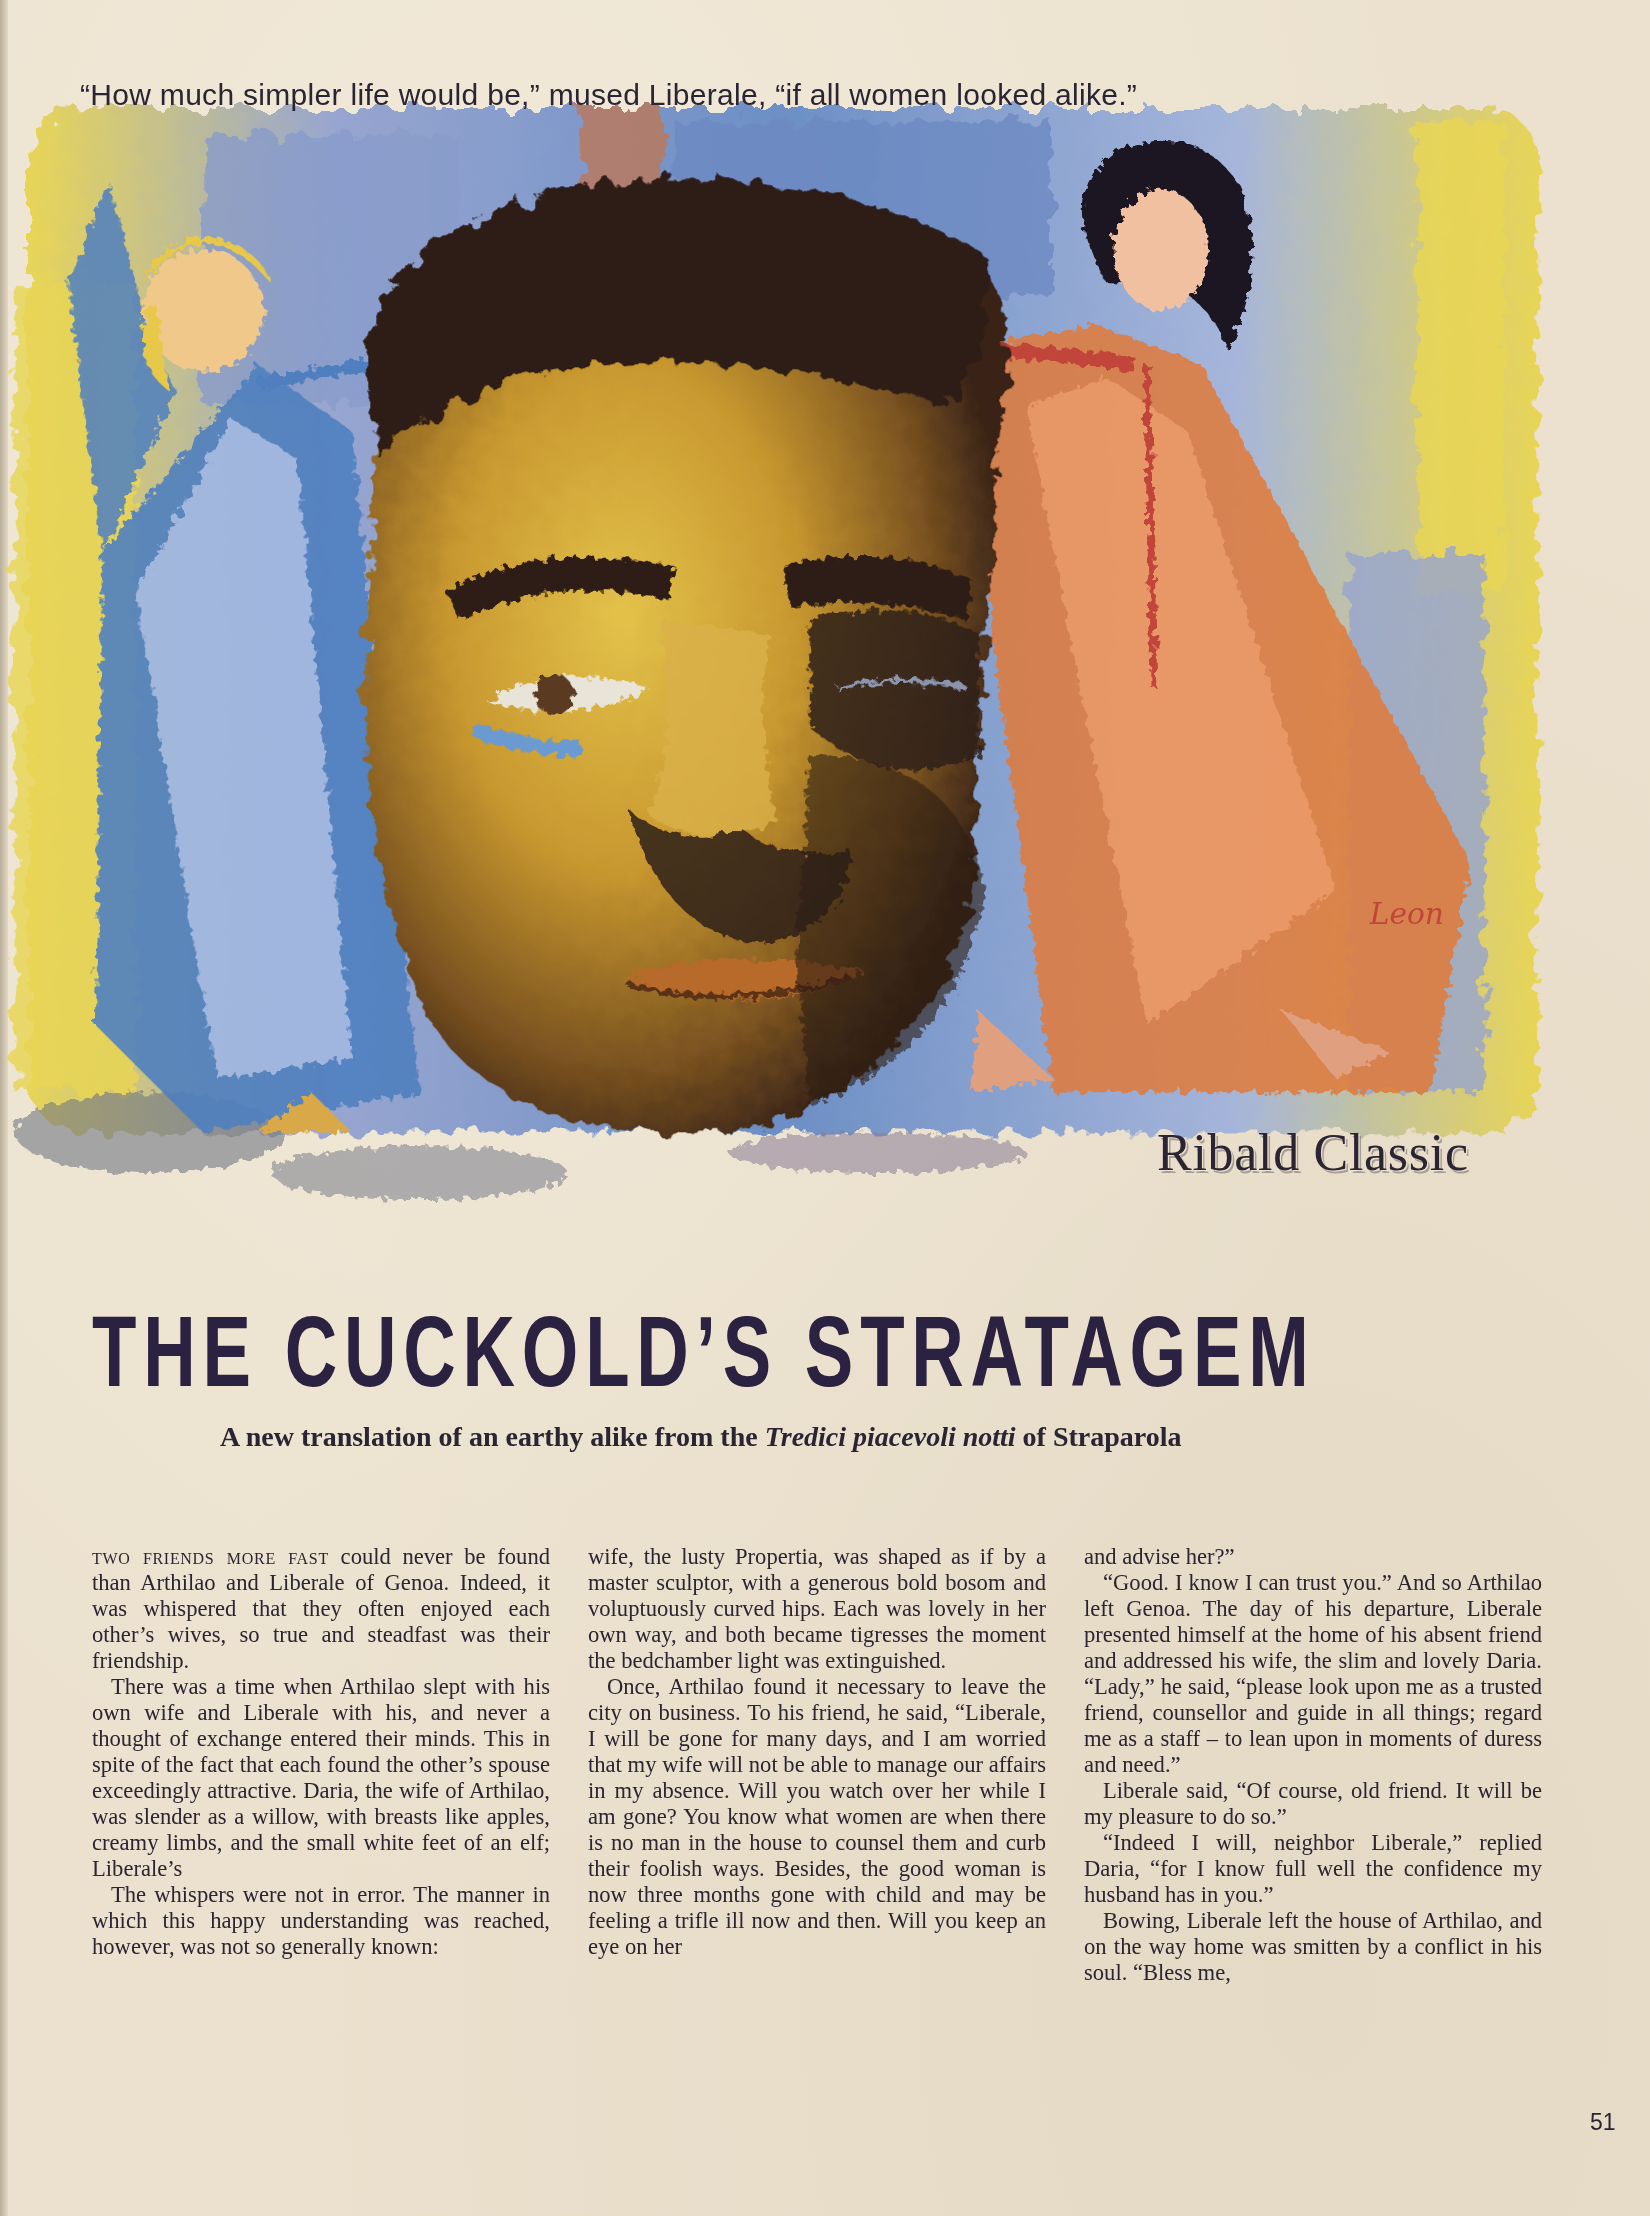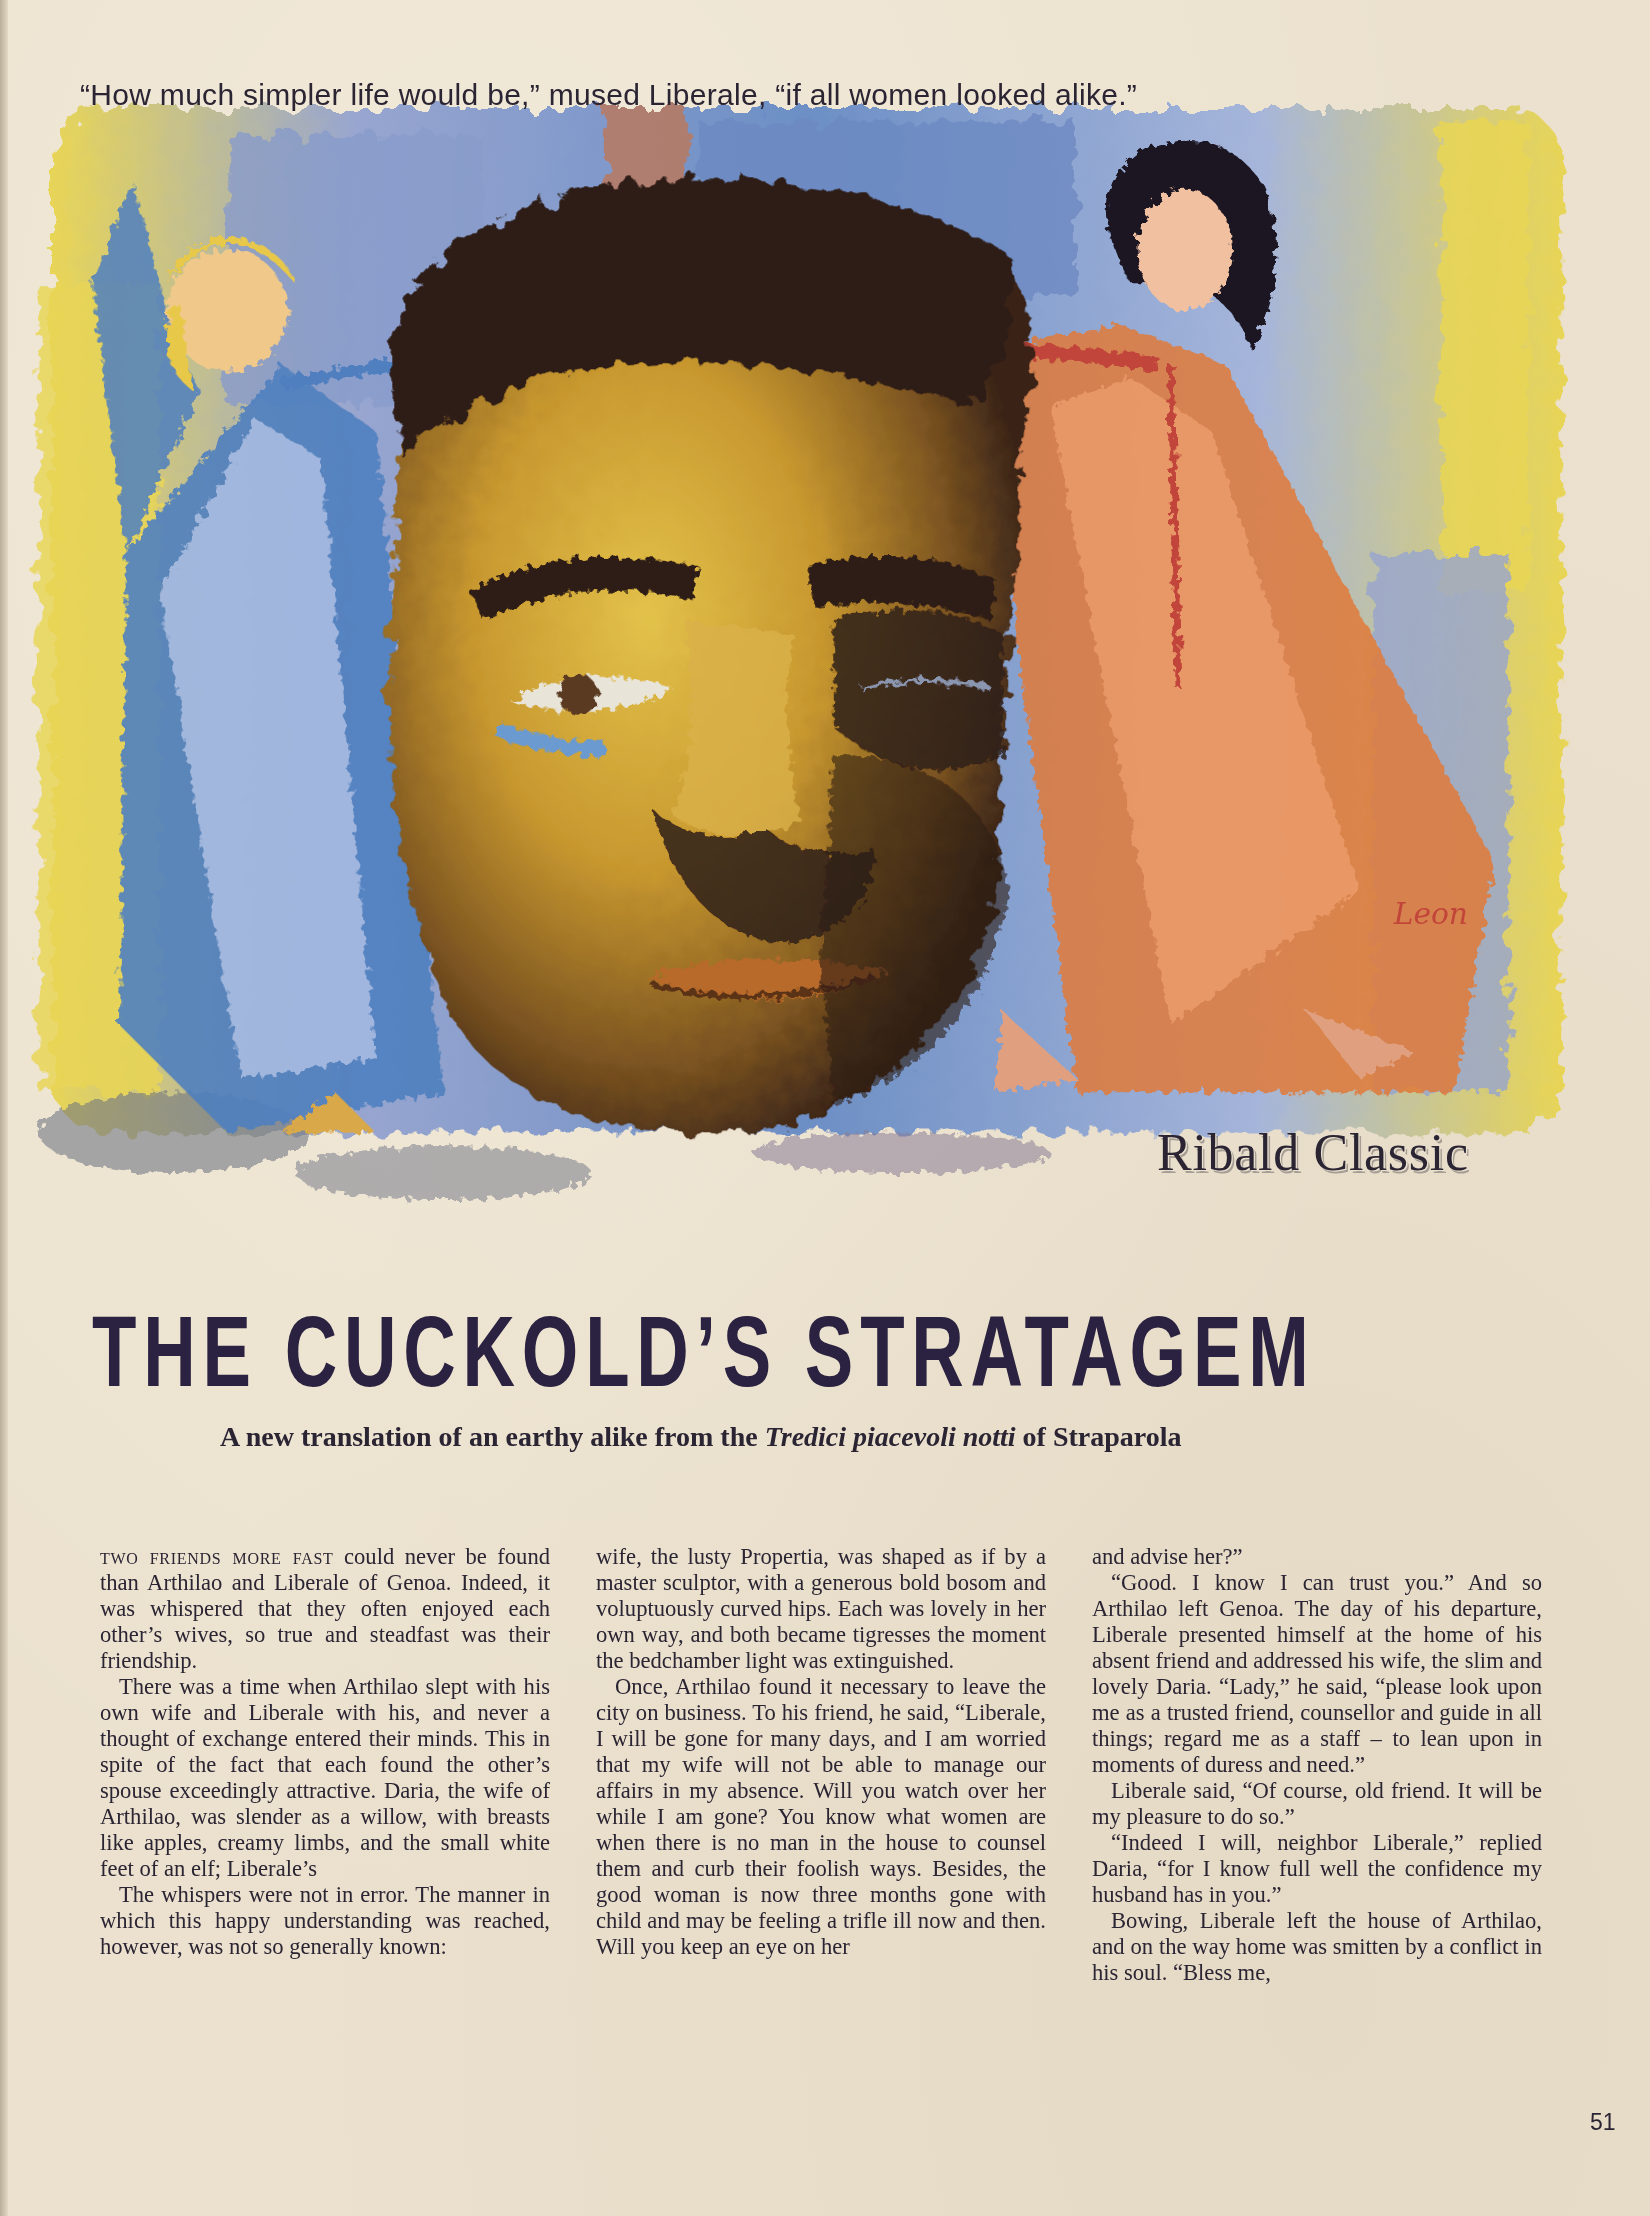--- a/index.html
+++ b/index.html
@@ -16,21 +16,21 @@
       radial-gradient(ellipse at 30% 20%, rgba(255,250,238,0.35), transparent 60%),
       radial-gradient(ellipse at 80% 90%, rgba(210,196,170,0.25), transparent 60%),
       #ebe1ce;
   }
   .left-edge {
     position: absolute; left: 0; top: 0; width: 8px; height: 100%;
     background: linear-gradient(90deg, #b9ae99, #e3d8c4);
   }
   
   .illustration {
-    position: absolute; left: 25px; top: 81px; width: 1571px; height: 1146px; text-align: right;
+    position: absolute; left: 1px; top: 81px; width: 1571px; height: 1146px; text-align: right;
   }
   .illustration svg { width: 100%; height: 100%; display: block; }
   .caption {
     position: absolute; left: 80px; top: 78px;
     font-size: 30px; letter-spacing: 0.3px; color: #2a2433;
     font-family: Liberation Sans, sans-serif;
     z-index: 2;
   }
   .section-label {
     position: absolute; left: 1157px; top: 1123px;
@@ -57,21 +57,20 @@
   .subtitle em { font-style: italic; margin-top: 32px; }
   .columns {
     position: absolute; top: 1544px; left: 92px;
     width: 1450px; display: flex; gap: 38px;
   }
   .col {
     width: 459px;
     font-size: 22.6px; line-height: 26px;
     text-align: justify; hyphens: none;
     color: #2a2433;
-    margin-left: 8px;
   }
   .col p { margin: 0; text-indent: 19px; }
   .col p.noindent { text-indent: 0; }
   .smallcaps { font-variant: small-caps; letter-spacing: 0.7px; }
   .page-number {
     position: absolute; left: 1590px; top: 2109px;
     font-family: "Liberation Sans", "DejaVu Sans", sans-serif;
     font-weight: normal; font-size: 23px; color: #2a2433;
   }
 </style>

